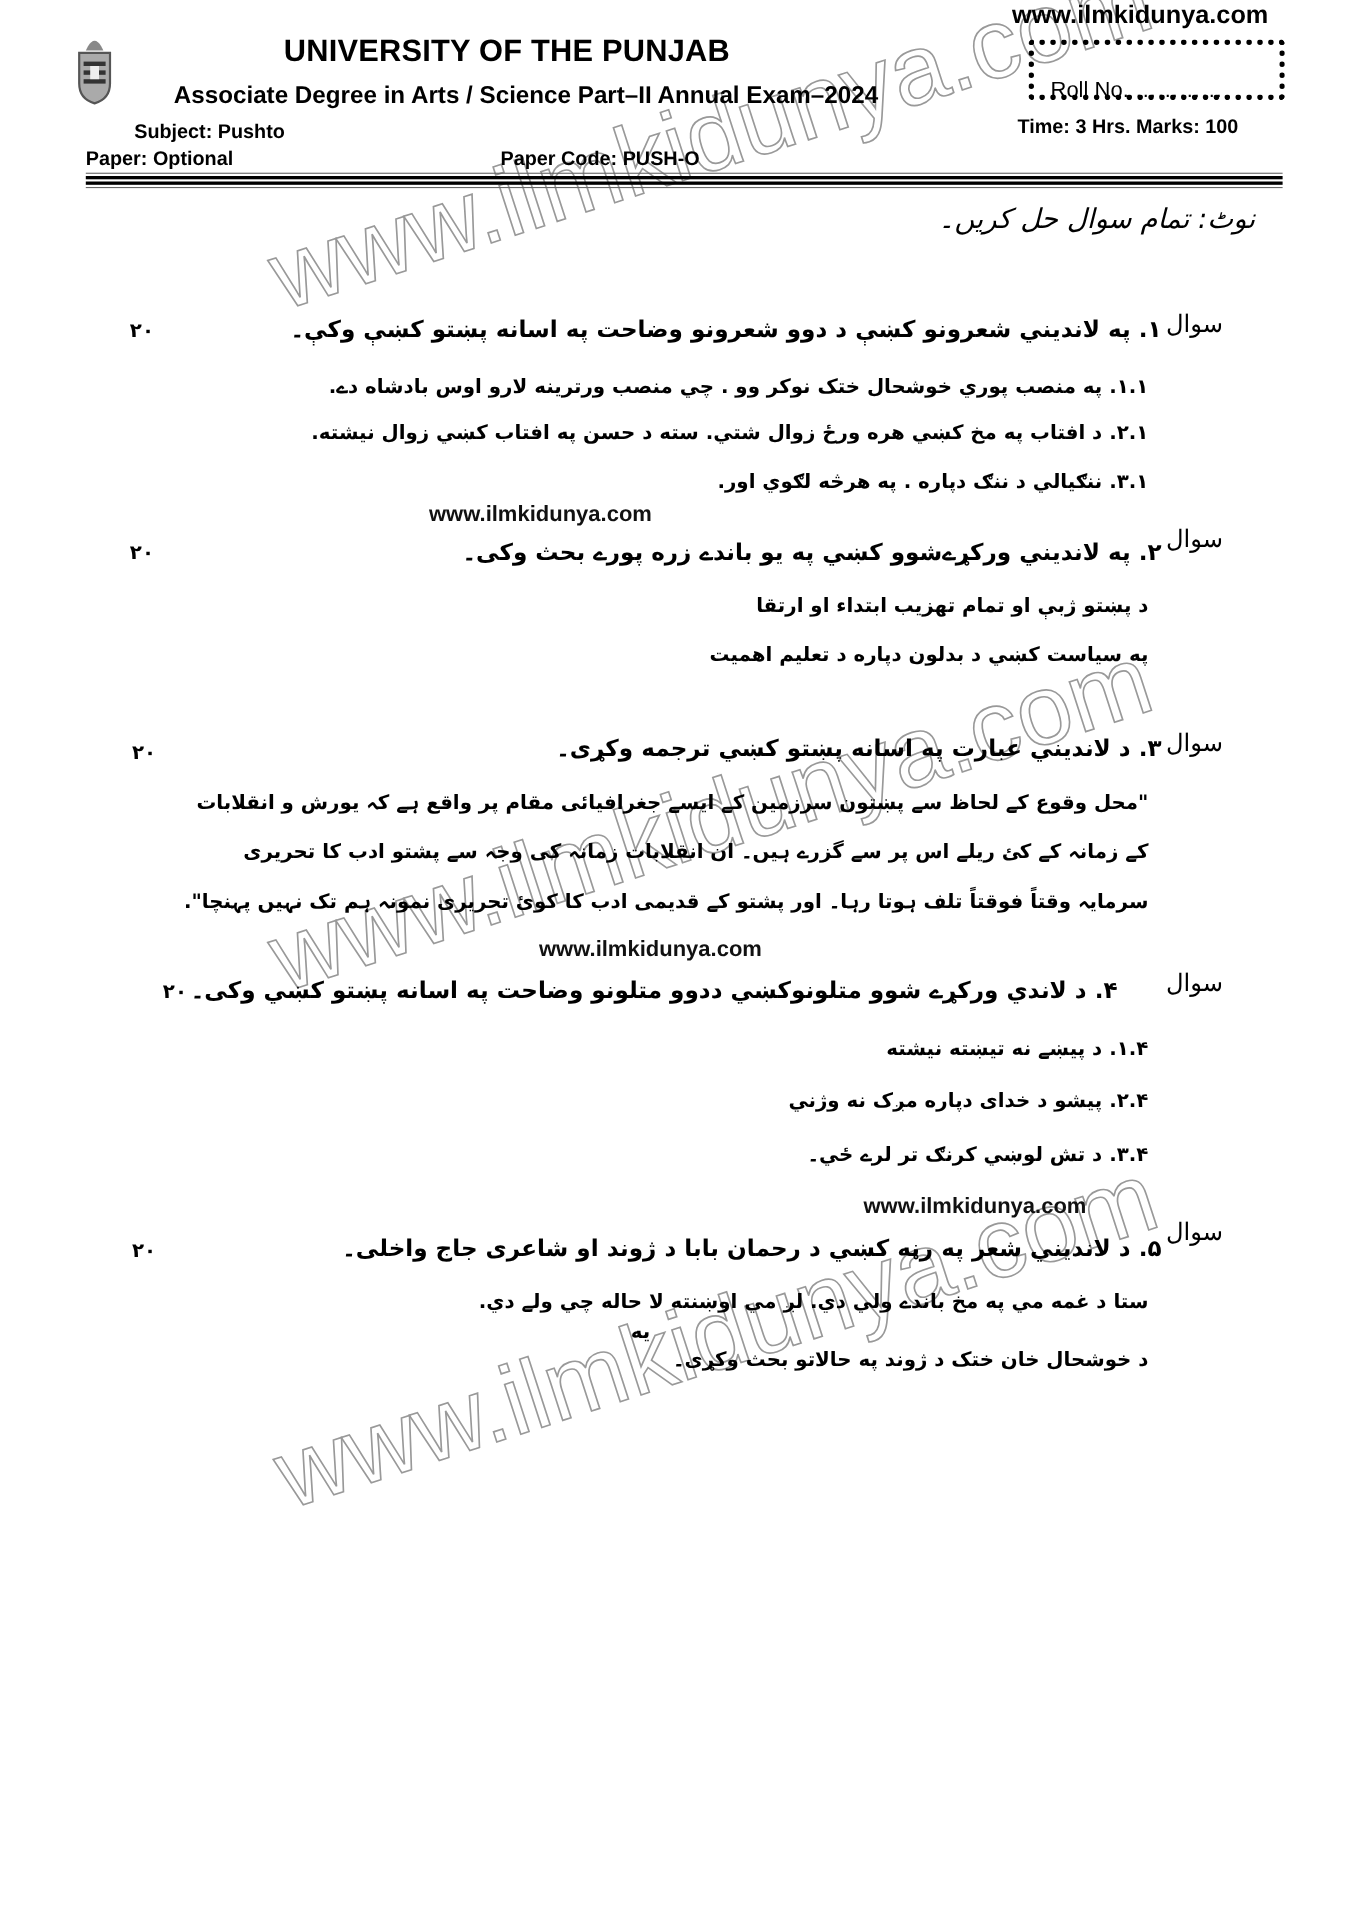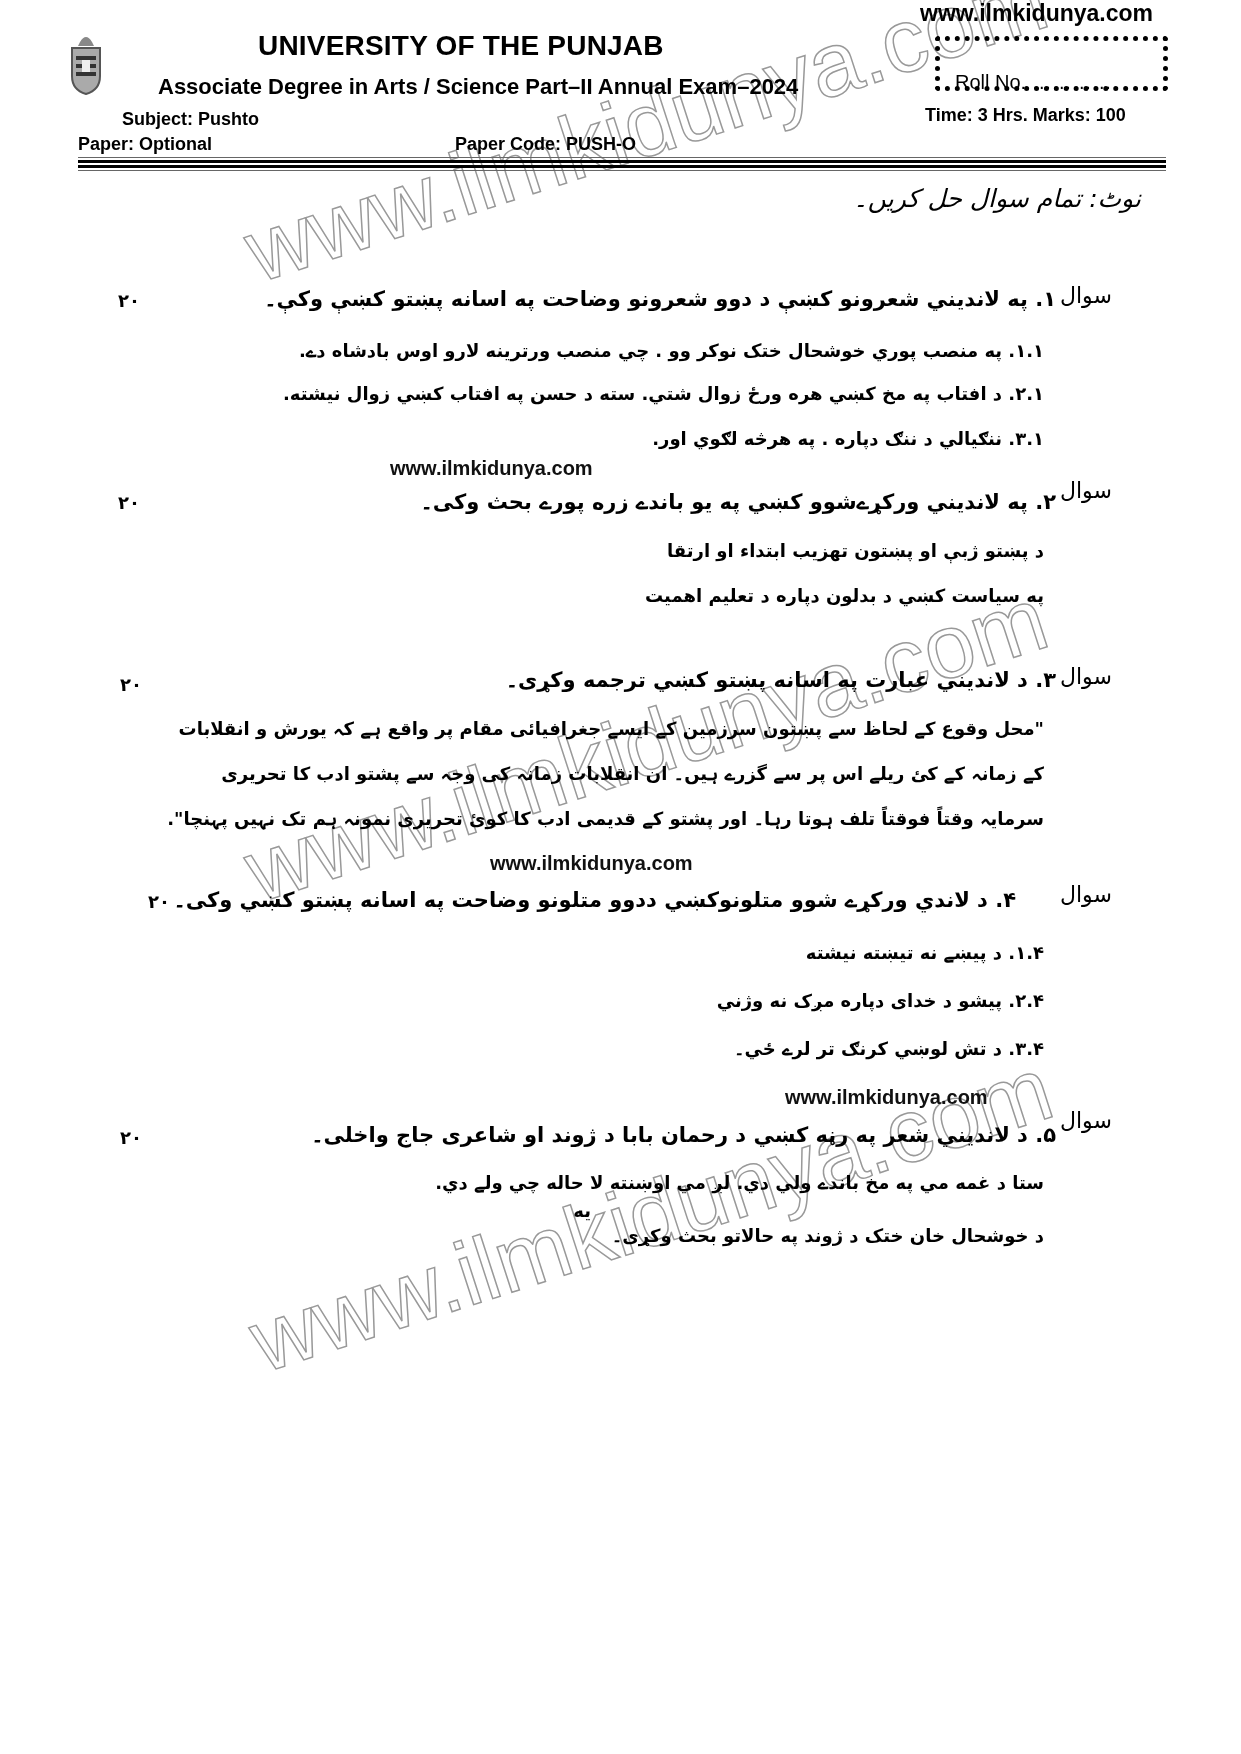--- a/index.html
+++ b/index.html
@@ -68,21 +68,21 @@
 <div class="abs marks" style="left:118px; top:290px;">۲۰</div>
 <div class="abs urdu sub" style="right:197px; top:340px;">۱.۱. په منصب پوري خوشحال ختک نوکر وو .  چي منصب ورترینه لارو اوس بادشاه دے.</div>
 <div class="abs urdu sub" style="right:197px; top:383px;">۲.۱. د افتاب په مخ کښي هره ورځ زوال شتي. سته د حسن په افتاب کښي زوال نيشته.</div>
 <div class="abs urdu sub" style="right:197px; top:428px;">۳.۱. ننګیالي د ننګ دپاره . په هرڅه لګوي اور.</div>
 
 <div class="abs wm-url" style="left:390px; top:457px;">www.ilmkidunya.com</div>
 
 <div class="abs qlabel" style="left:1060px; top:478px;">سوال</div>
 <div class="abs urdu qtext" style="right:185px; top:490px;">۲. په لاندیني ورکړےشوو کښي په یو باندے زره پورے بحث وکی۔</div>
 <div class="abs marks" style="left:118px; top:492px;">۲۰</div>
-<div class="abs urdu sub" style="right:197px; top:540px;">د پښتو ژبې او پښتون تهزیب ابتداء او ارتقا</div>
+<div class="abs urdu sub" style="right:197px; top:540px;">د پښتو ژبې او تمام تهزیب ابتداء او ارتقا</div>
 <div class="abs urdu sub" style="right:197px; top:585px;">په سیاست کښي د بدلون دپاره د تعلیم اهمیت</div>
 
 <div class="abs qlabel" style="left:1060px; top:664px;">سوال</div>
 <div class="abs urdu qtext" style="right:185px; top:668px;">۳. د لاندیني عبارت په اسانه پښتو کښي ترجمه وکړی۔</div>
 <div class="abs marks" style="left:120px; top:674px;">۲۰</div>
 <div class="abs urdu sub" style="right:197px; top:718px;">"محل وقوع کے لحاظ سے پښتون سرزمین کے ایسے جغرافیائی مقام پر واقع ہے کہ یورش و انقلابات</div>
 <div class="abs urdu sub" style="right:197px; top:763px;">کے زمانہ کے کئ ریلے اس پر سے گزرے ہیں۔ ان انقلابات زمانہ کی وجہ سے پشتو ادب کا تحریری</div>
 <div class="abs urdu sub" style="right:197px; top:808px;">سرمایہ وقتاً فوقتاً تلف ہوتا رہا۔ اور پشتو کے قدیمی ادب کا کوئ تحریری نمونہ ہم تک نہیں پہنچا".</div>
 
 <div class="abs wm-url" style="left:490px; top:852px;">www.ilmkidunya.com</div>

